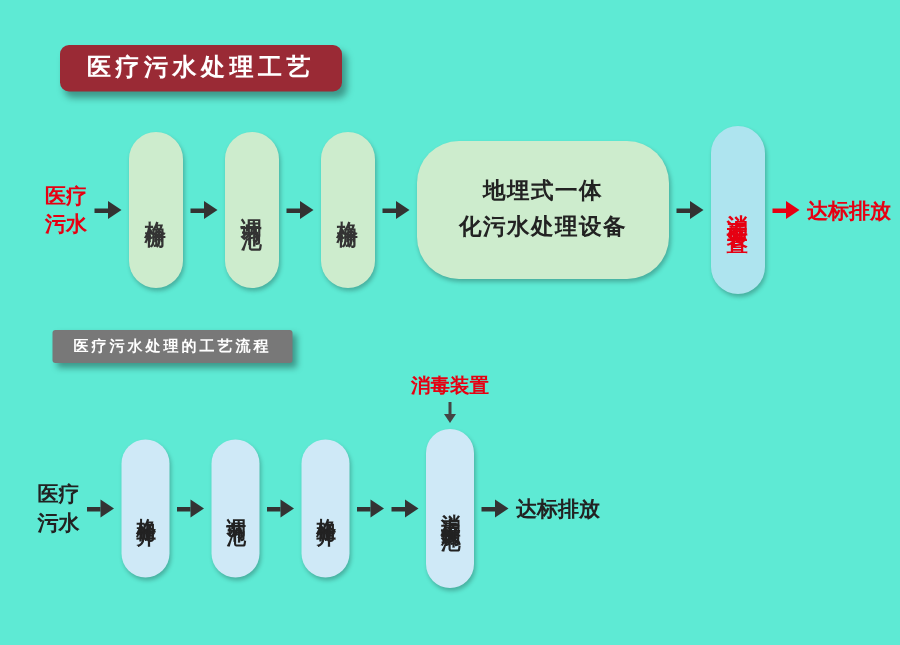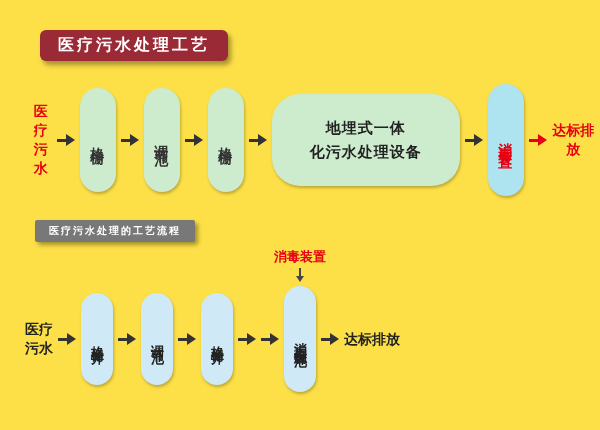--- a/index.html
+++ b/index.html
@@ -1,17 +1,17 @@
 <!DOCTYPE html>
 <html><head>
 <meta charset="utf-8">
 <style>
   html,body { margin:0; padding:0; background:#fff; }
   .canvas {
-    position:relative; width:600px; height:430px; background:#fde047;
+    position:relative; width:600px; height:430px; background:#5eead4;
     font-family:"Liberation Sans", sans-serif; overflow:hidden;
   }
 
   
   .banner-top {
     position:absolute; left:40px; top:30px;
     background:#9a2a35; color:#ffffff;
     font-size:16px; font-weight:bold; letter-spacing:3px;
     padding:5px 18px; border-radius:6px;
     box-shadow:3px 4px 5px rgba(0,0,0,0.35);
@@ -58,21 +58,21 @@
     font-size:14px; font-weight:bold; letter-spacing:4px; color:#333333;
   }
   .pill-green { background:#cdeccd; width:36px; height:104px; border-radius:18px; }
   .pill-cyan  { background:#aee4ef; width:36px; height:112px; border-radius:18px; }
   .pill-cyan .vtext { color:#e60012; }
   .pill-blue  { background:#cfe9f7; width:32px; height:92px; border-radius:16px; }
   .pill-blue-tall { background:#cfe9f7; width:32px; height:106px; border-radius:16px; }
   .pill-blue .vtext, .pill-blue-tall .vtext { font-size:13px; letter-spacing:3px; color:#222; }
 
   .bigbox-top {
-    flex:none; width:188px; height:92px; border-radius:28px;
+    flex:none; width:168px; height:92px; border-radius:28px;
     background:#cdeccd; box-shadow:1px 2px 3px rgba(0,0,0,0.25);
     display:flex; flex-direction:column; align-items:center; justify-content:center;
     font-size:15px; font-weight:bold; color:#222; line-height:1.6; letter-spacing:1px;
   }
   .bigbox-bottom {
     flex:none; width:160px; height:64px; border-radius:14px;
     background:#bdeec6; box-shadow:1px 2px 3px rgba(0,0,0,0.25);
     display:flex; flex-direction:column; align-items:center; justify-content:center;
     font-size:13px; font-weight:bold; line-height:1.7; letter-spacing:1px;
   }

